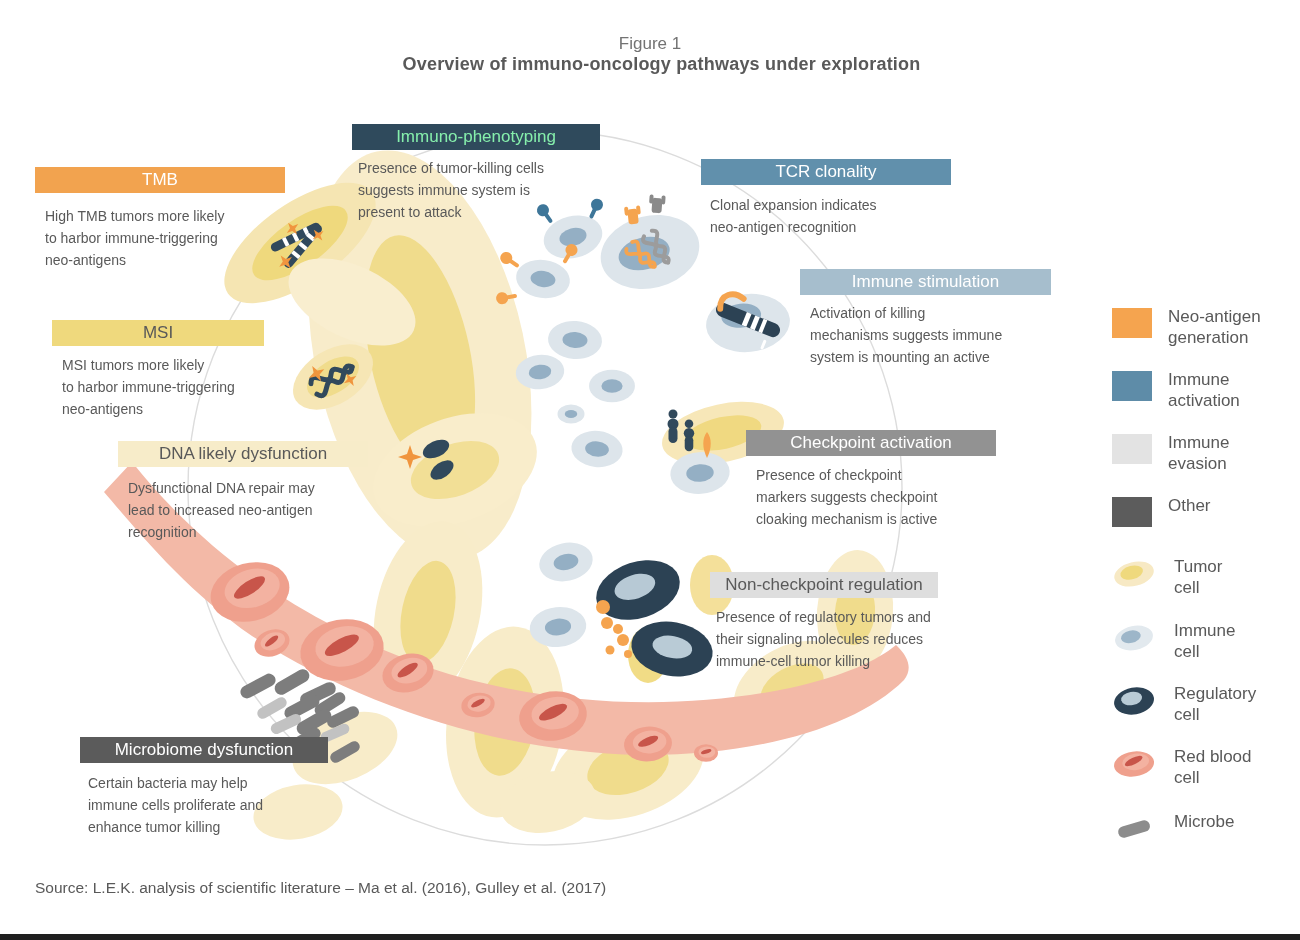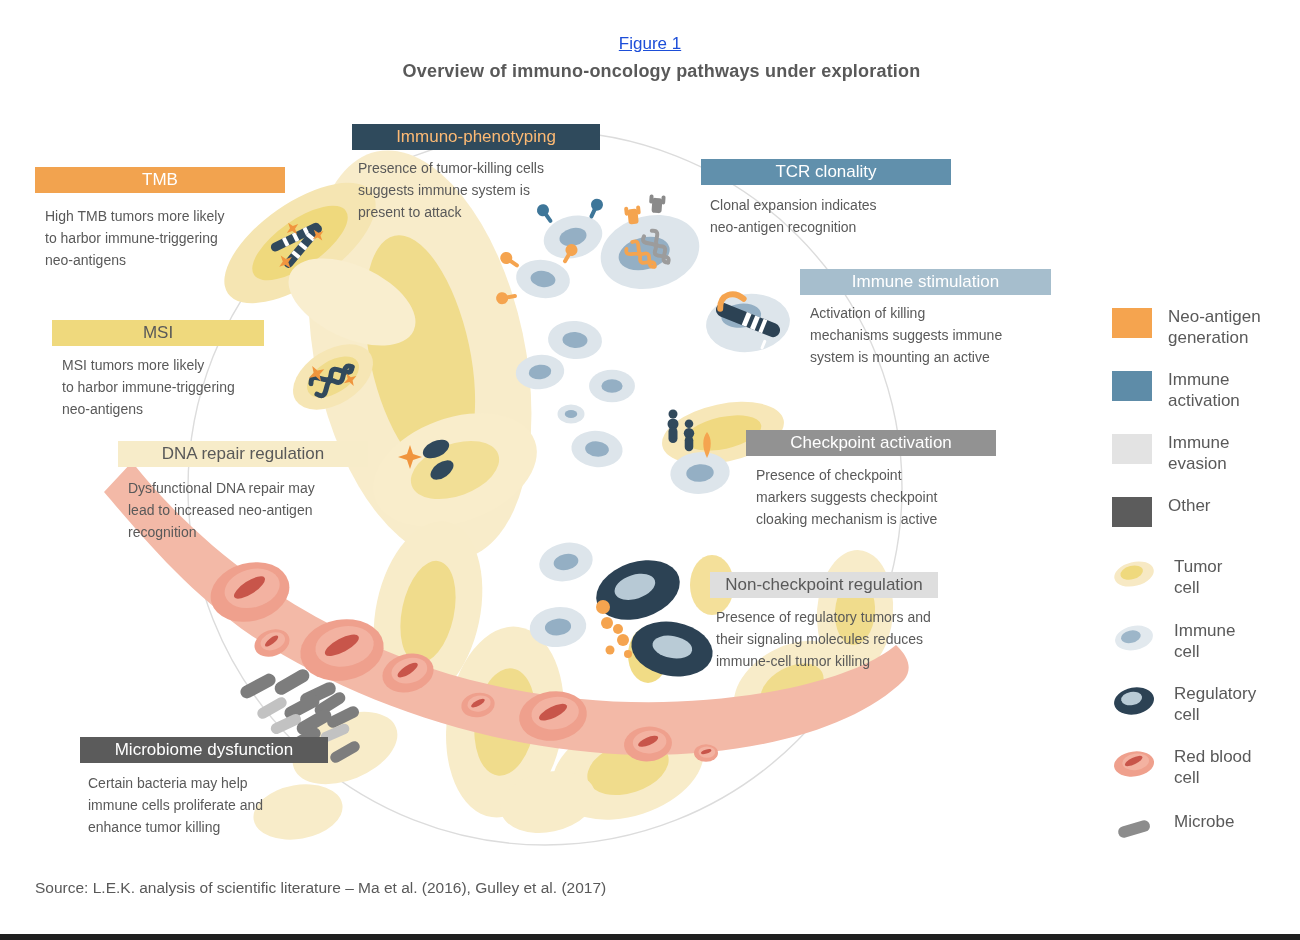--- a/index.html
+++ b/index.html
@@ -1,20 +1,20 @@
 <!DOCTYPE html>
 <html><head>
 <meta charset="utf-8">
 <style>
   html,body{margin:0;padding:0;background:#ffffff;}
   body{width:1300px;height:940px;position:relative;overflow:hidden;
        font-family:"Liberation Sans","DejaVu Sans",sans-serif;color:#595959;}
   .titles{position:absolute;left:0;top:34px;width:1300px;text-align:center;}
-  .fig-label{font-size:17px;font-weight:400;color:#1d4ed8;text-decoration:underline;}
-  .fig-title{font-size:18px;font-weight:700;color:#595959;margin-top:7px;letter-spacing:.2px;padding-left:23px;}
+  .fig-label{font-size:17px;font-weight:400;color:#737373;}
+  .fig-title{font-size:18px;font-weight:700;color:#595959;letter-spacing:.2px;padding-left:23px;}
   svg.illo{position:absolute;left:0;top:0;width:1300px;height:940px;}
   .co-header{position:absolute;height:26px;line-height:26px;text-align:center;
              font-size:17px;font-weight:400;}
   .co-desc{position:absolute;font-size:14px;line-height:22px;color:#595959;white-space:pre-line;}
   #h0{left:35px;top:167px;width:250px}   #d0{left:45px;top:205px;width:265px}
   #h1{left:352px;top:124px;width:248px}  #d1{left:358px;top:157px;width:265px}
   #h2{left:701px;top:159px;width:250px}  #d2{left:710px;top:194px;width:250px}
   #h3{left:800px;top:269px;width:251px}  #d3{left:810px;top:302px;width:265px}
   #h4{left:52px;top:320px;width:212px}   #d4{left:62px;top:354px;width:265px}
   #h5{left:118px;top:441px;width:250px}  #d5{left:128px;top:477px;width:275px}
@@ -285,36 +285,36 @@
 
 <div class="titles">
   <div class="fig-label">Figure 1</div>
   <div class="fig-title">Overview of immuno-oncology pathways under exploration</div>
 </div>
 
 <div class="co-header" id="h0" style="background: rgb(242, 163, 79); color: rgb(255, 255, 255);">TMB</div>
 <div class="co-desc" id="d0">High TMB tumors more likely
 to harbor immune-triggering
 neo-antigens</div>
-<div class="co-header" id="h1" style="background: rgb(47, 74, 92); color: #fdba74;">Immuno-phenotyping</div>
+<div class="co-header" id="h1" style="background: rgb(47, 74, 92); color: #86efac;">Immuno-phenotyping</div>
 <div class="co-desc" id="d1">Presence of tumor-killing cells
 suggests immune system is
 present to attack</div>
 <div class="co-header" id="h2" style="background: rgb(97, 144, 172); color: rgb(255, 255, 255);">TCR clonality</div>
 <div class="co-desc" id="d2">Clonal expansion indicates
 neo-antigen recognition</div>
 <div class="co-header" id="h3" style="background: rgb(166, 190, 205); color: rgb(255, 255, 255);">Immune stimulation</div>
 <div class="co-desc" id="d3">Activation of killing
 mechanisms suggests immune
 system is mounting an active</div>
 <div class="co-header" id="h4" style="background: rgb(239, 217, 125); color: rgb(89, 89, 89);">MSI</div>
 <div class="co-desc" id="d4">MSI tumors more likely
 to harbor immune-triggering
 neo-antigens</div>
-<div class="co-header" id="h5" style="background: rgb(247, 236, 201); color: rgb(89, 89, 89);">DNA repair regulation</div>
+<div class="co-header" id="h5" style="background: rgb(247, 236, 201); color: rgb(89, 89, 89);">DNA likely dysfunction</div>
 <div class="co-desc" id="d5">Dysfunctional DNA repair may
 lead to increased neo-antigen
 recognition</div>
 <div class="co-header" id="h6" style="background: rgb(146, 146, 146); color: rgb(255, 255, 255);">Checkpoint activation</div>
 <div class="co-desc" id="d6">Presence of checkpoint
 markers suggests checkpoint
 cloaking mechanism is active</div>
 <div class="co-header" id="h7" style="background: rgb(222, 222, 222); color: rgb(89, 89, 89);">Non-checkpoint regulation</div>
 <div class="co-desc" id="d7">Presence of regulatory tumors and
 their signaling molecules reduces

